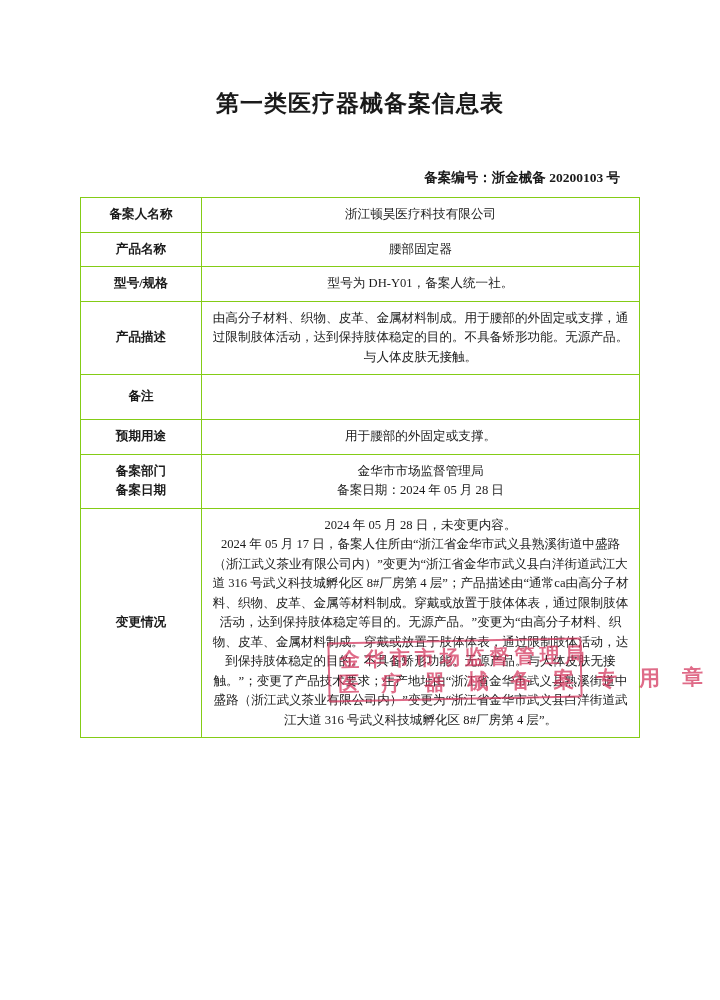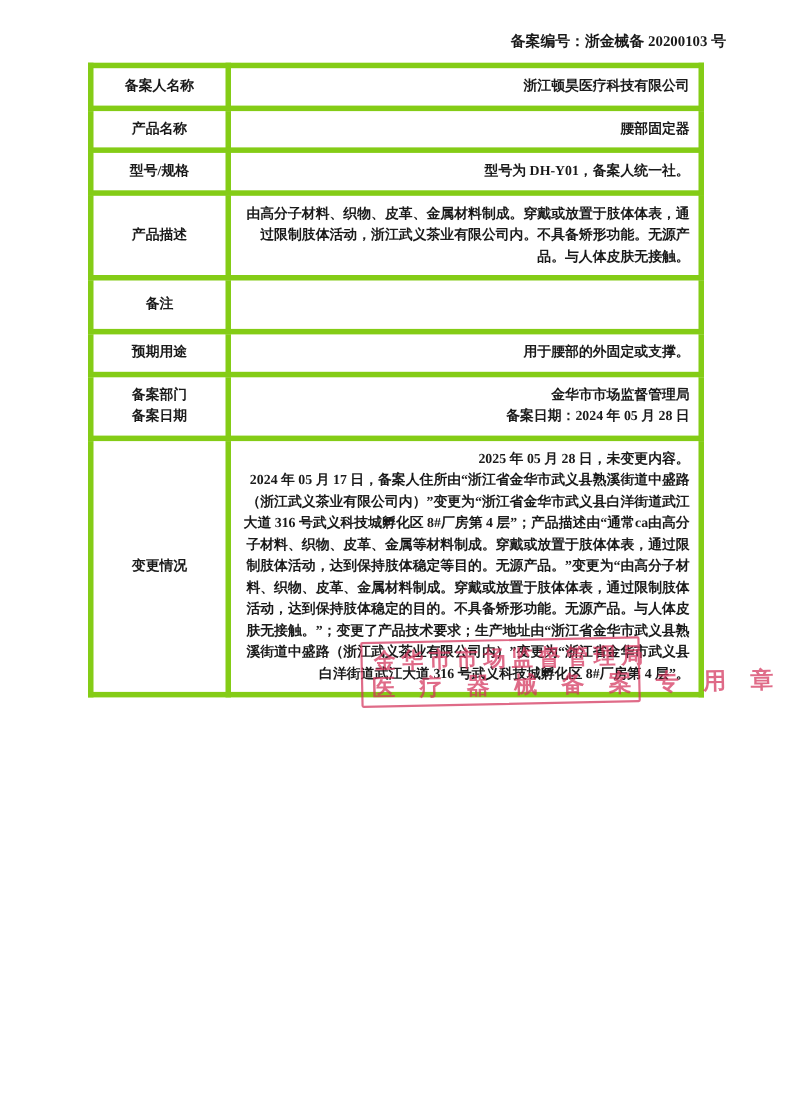--- a/index.html
+++ b/index.html
@@ -24,51 +24,51 @@
   }
   .doc-title {
     text-align: center;
     font-size: 23px;
     font-weight: bold;
     letter-spacing: 1px;
     margin-top: 88px;
     font-family: "Liberation Serif", "DejaVu Serif", serif;
   }
   .record-no-row {
-    margin-top: 29px;
-    padding-right: 60px;
+    margin-top: 50px;
+    padding-right: 100px;
     text-align: right;
     font-size: 13.5px;
     font-weight: bold;
   }
   table.form {
     border-collapse: collapse;
     margin: 10px auto 0 auto;
     width: 560px;
     table-layout: fixed;
     position: relative;
   }
   table.form td {
-    border: 5px solid #84cc16;
+    border: 1px solid #84cc16;
     padding: 7px 8px;
     vertical-align: middle;
     font-size: 12.6px;
     line-height: 1.55;
   }
   td.label {
     width: 104px;
     text-align: center;
     font-weight: bold;
     font-size: 13px;
     padding: 7px 4px;
     line-height: 1.45;
   }
   td.value {
-    text-align: right;
-    font-weight: bold;
+    text-align: center;
+    font-weight: normal;
     font-size: 12.6px;
   }
   td.value.latin {
     font-family: "Liberation Serif", "DejaVu Serif", serif;
     letter-spacing: 0.2px;
   }
   td.value.empty {
     height: 30px;
   }
   .dept-cell {
@@ -120,20 +120,21 @@
     letter-spacing: 22px;
     font-weight: bold;
     white-space: nowrap;
   }
 </style>
 </head>
 <body>
 
 <div class="page">
 
+  <div class="doc-title">第一类医疗器械备案信息表</div>
 
   <div class="record-no-row">
     <span>备案编号：</span><span>浙金械备 20200103 号</span>
   </div>
 
   <table class="form">
     <tbody>
       <tr>
         <td class="label">备案人名称</td>
         <td class="value">浙江顿昊医疗科技有限公司</td>
@@ -141,21 +142,21 @@
       <tr>
         <td class="label">产品名称</td>
         <td class="value">腰部固定器</td>
       </tr>
       <tr>
         <td class="label">型号/规格</td>
         <td class="value">型号为 DH-Y01，备案人统一社。</td>
       </tr>
       <tr>
         <td class="label">产品描述</td>
-        <td class="value">由高分子材料、织物、皮革、金属材料制成。穿戴或放置于肢体体表，通过限制肢体活动，浙江武义茶业有限公司内。不具备矫形功能。无源产品。与人体皮肤无接触。</td>
+        <td class="value">由高分子材料、织物、皮革、金属材料制成。用于腰部的外固定或支撑，通过限制肢体活动，达到保持肢体稳定的目的。不具备矫形功能。无源产品。与人体皮肤无接触。</td>
       </tr>
       <tr>
         <td class="label">备注</td>
         <td class="value empty"></td>
       </tr>
       <tr>
         <td class="label">预期用途</td>
         <td class="value">用于腰部的外固定或支撑。</td>
       </tr>
       <tr>
@@ -164,21 +165,21 @@
           <span>备案日期</span>
         </td>
         <td class="value dept-cell">
           <span class="dept-line">金华市市场监督管理局</span>
           <span class="dept-line">备案日期：2024 年 05 月 28 日</span>
         </td>
       </tr>
       <tr>
         <td class="label">变更情况</td>
         <td class="value change-cell">
-          <p>2025 年 05 月 28 日，未变更内容。</p>
+          <p>2024 年 05 月 28 日，未变更内容。</p>
           <p>2024 年 05 月 17 日，备案人住所由“浙江省金华市武义县熟溪街道中盛路（浙江武义茶业有限公司内）”变更为“浙江省金华市武义县白洋街道武江大道 316 号武义科技城孵化区 8#厂房第 4 层”；产品描述由“通常са由高分子材料、织物、皮革、金属等材料制成。穿戴或放置于肢体体表，通过限制肢体活动，达到保持肢体稳定等目的。无源产品。”变更为“由高分子材料、织物、皮革、金属材料制成。穿戴或放置于肢体体表，通过限制肢体活动，达到保持肢体稳定的目的。不具备矫形功能。无源产品。与人体皮肤无接触。”；变更了产品技术要求；生产地址由“浙江省金华市武义县熟溪街道中盛路（浙江武义茶业有限公司内）”变更为“浙江省金华市武义县白洋街道武江大道 316 号武义科技城孵化区 8#厂房第 4 层”。</p>
         </td>
       </tr>
     </tbody>
   </table>
 
   <div class="stamp">
     <div class="s-line1">金华市市场监督管理局</div>
     <div class="s-line2">医疗器械备案专用章</div>
   </div>

